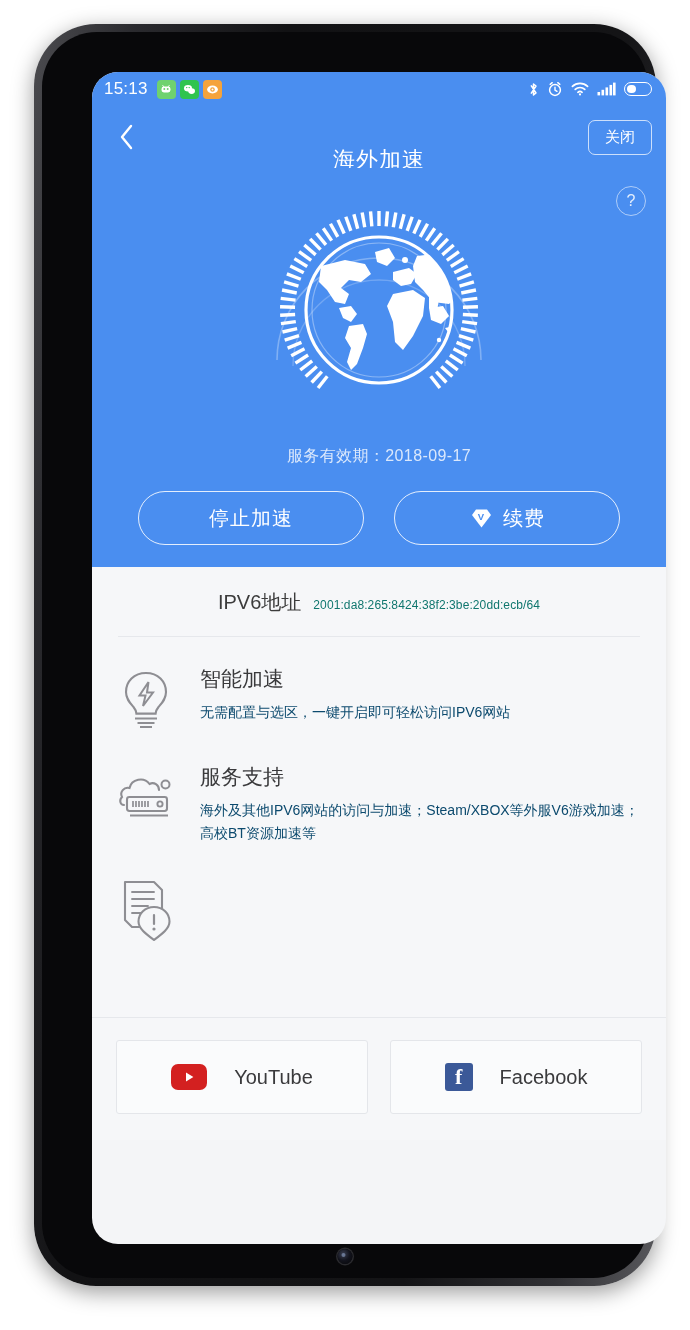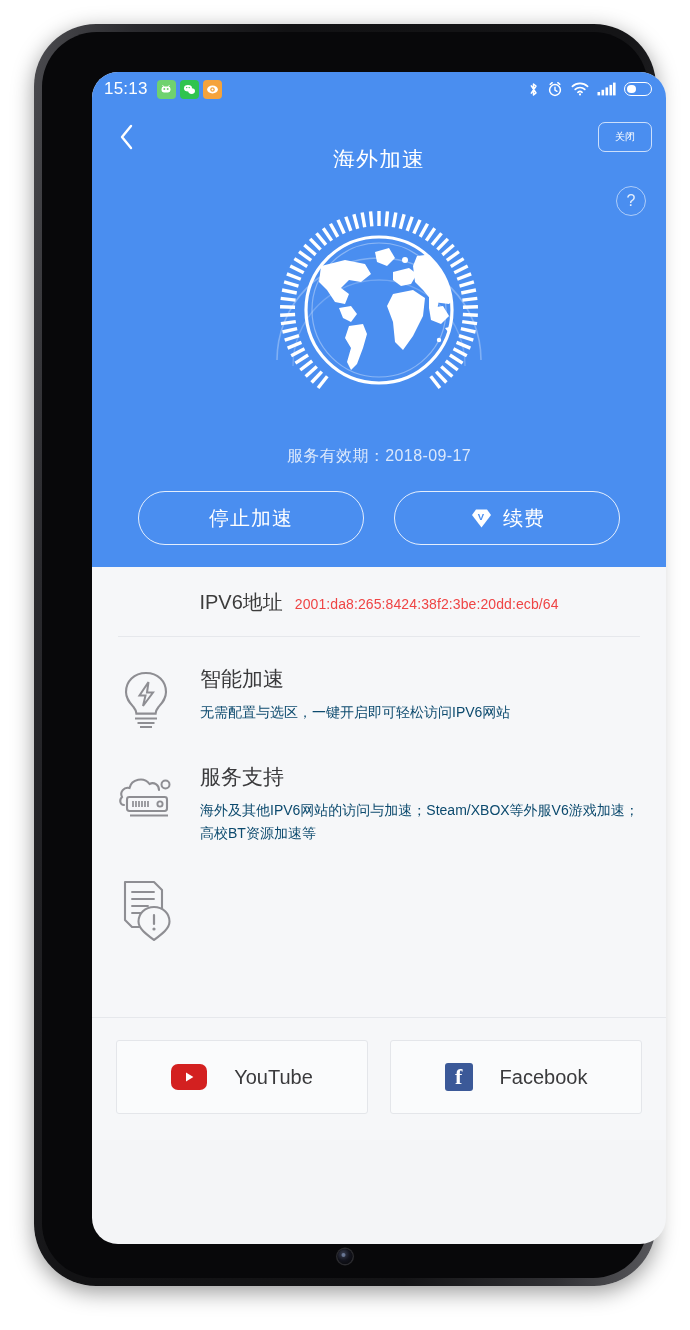--- a/index.html
+++ b/index.html
@@ -106,21 +106,21 @@
     position: absolute; left: 0; right: 0;
     text-align: center;
     color: #ffffff; font-size: 22px; letter-spacing: 1px;
     pointer-events: none;
     margin-top: 46px;
   }
   #close-button {
     margin-left: auto; position: relative; z-index: 2;
     border: 1.4px solid rgba(255,255,255,.72);
     border-radius: 7px;
-    color: #ffffff; font-size: 10px;
+    color: #ffffff; font-size: 15px;
     padding: 7px 16px;
     cursor: pointer;
     font-family: Liberation Serif, serif;
   }
 
   
   #hero {
     background: #4a8ef0;
     padding-bottom: 22px;
     position: relative;
@@ -158,21 +158,21 @@
   }
 
   
   #content { background: #f6f7f9; }
   #ipv6-row {
     display: flex; align-items: baseline; justify-content: center;
     gap: 12px;
     padding: 22px 0 20px;
   }
   #ipv6-label { font-size: 20px; color: #3c3c3c; }
-  #ipv6-value { font-size: 14px; color: #ef4444; letter-spacing: .1px; }
+  #ipv6-value { font-size: 12px; color: #0f766e; letter-spacing: .1px; }
   .hr { height: 1px; background: #e6e8ec; margin: 0 26px; }
 
   #features { padding: 14px 26px 10px; }
   .feature {
     display: flex; gap: 20px;
     padding: 14px 0 16px;
   }
   .feature-icon { width: 62px; flex: 0 0 62px; padding-top: 4px; }
   .feature-title { font-size: 21px; color: #3a3a3c; margin-bottom: 8px; }
   .feature-desc { font-size: 14px; color: #0c4a6e; line-height: 1.65; }

